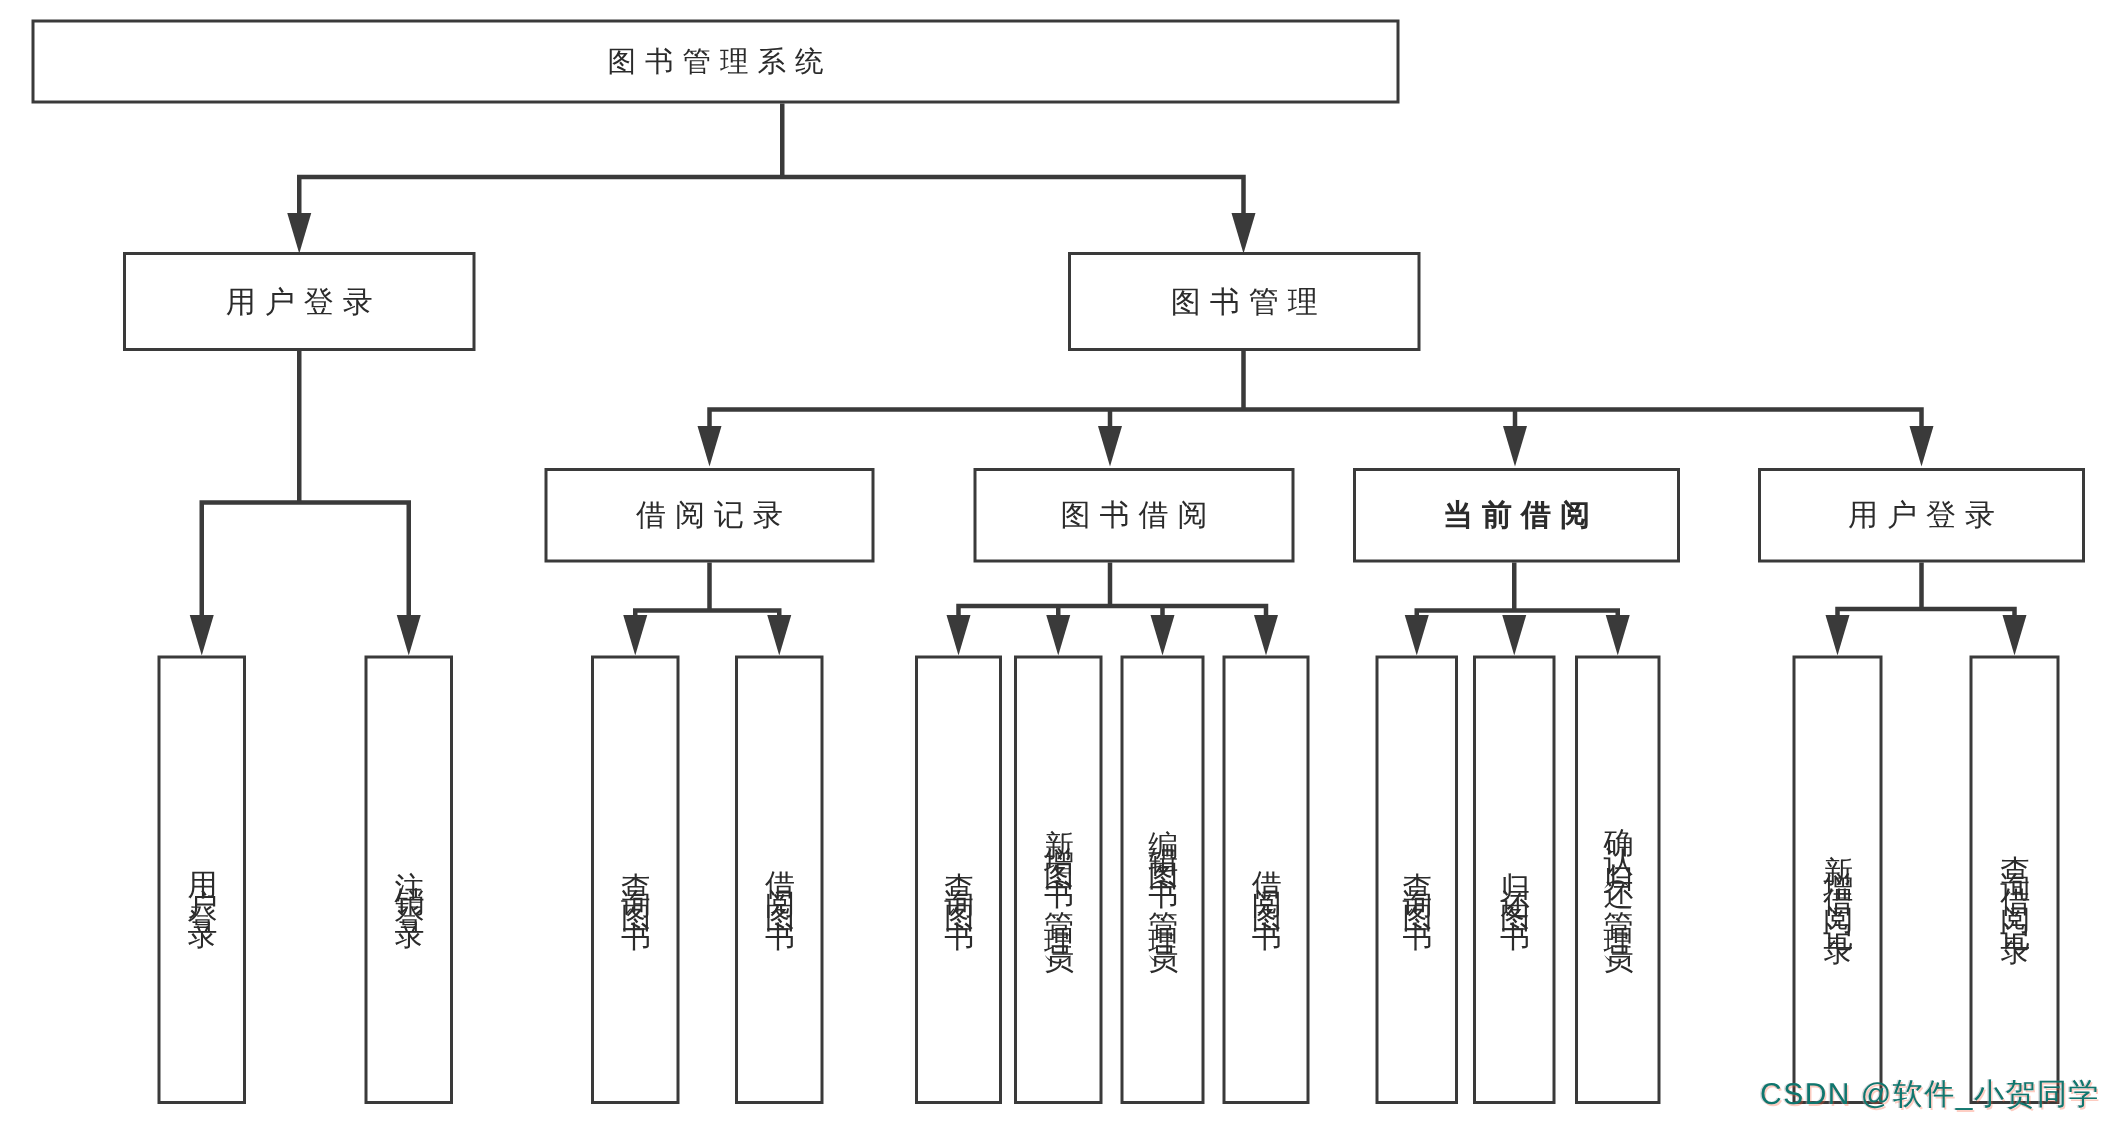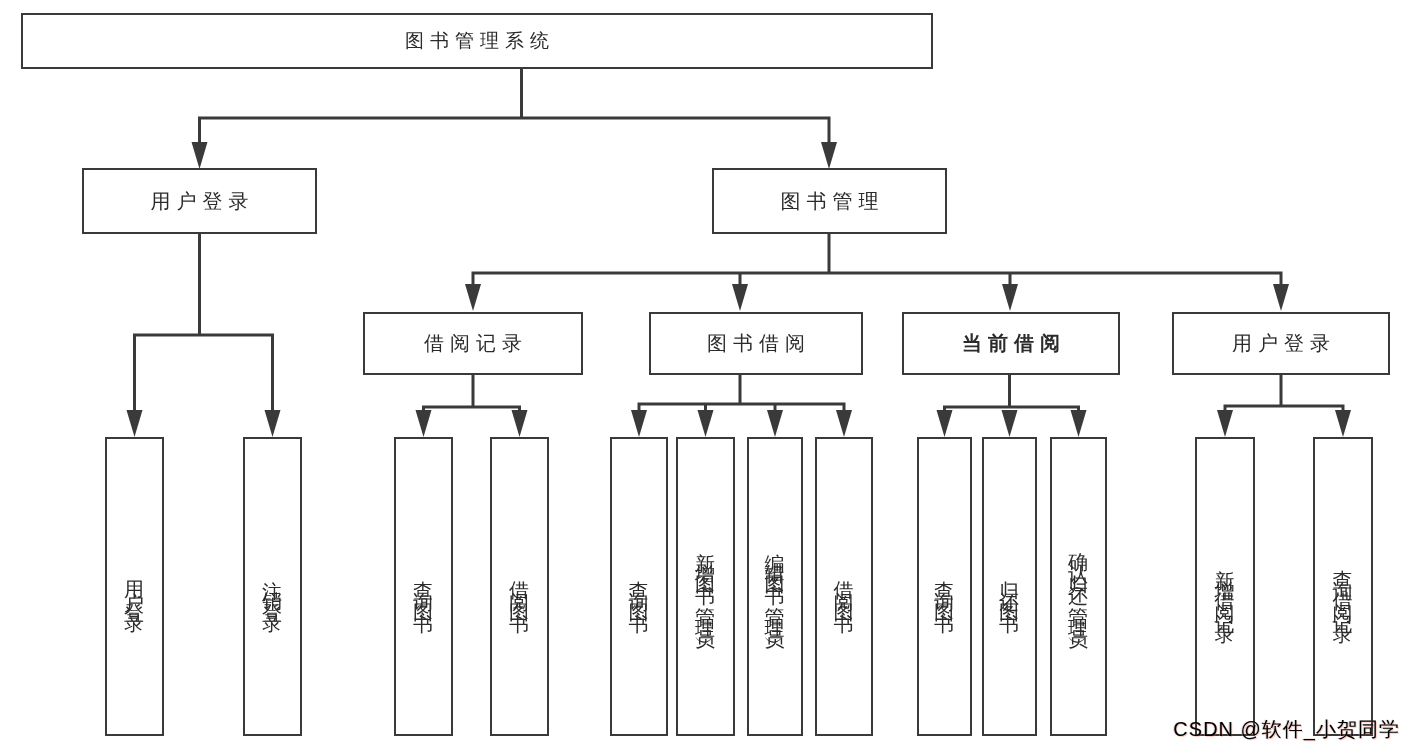--- a/index.html
+++ b/index.html
@@ -50,21 +50,21 @@
     font-size: 20px;
     letter-spacing: 11px;
     line-height: 1;
     white-space: nowrap;
   }
   .watermark {
     position: absolute;
     right: 5px;
     bottom: 4px;
     font-size: 20px;
-    color: #000000;
+    color: #0f766e;
     text-shadow: 1px 1px 0 rgba(252, 85, 49, 0.30), -1px 0 0 rgba(170, 170, 175, 0.45);
     letter-spacing: 1px;
     white-space: nowrap;
     z-index: 5;
   }
 </style>
 </head>
 <body>
 
 <div class="canvas">

